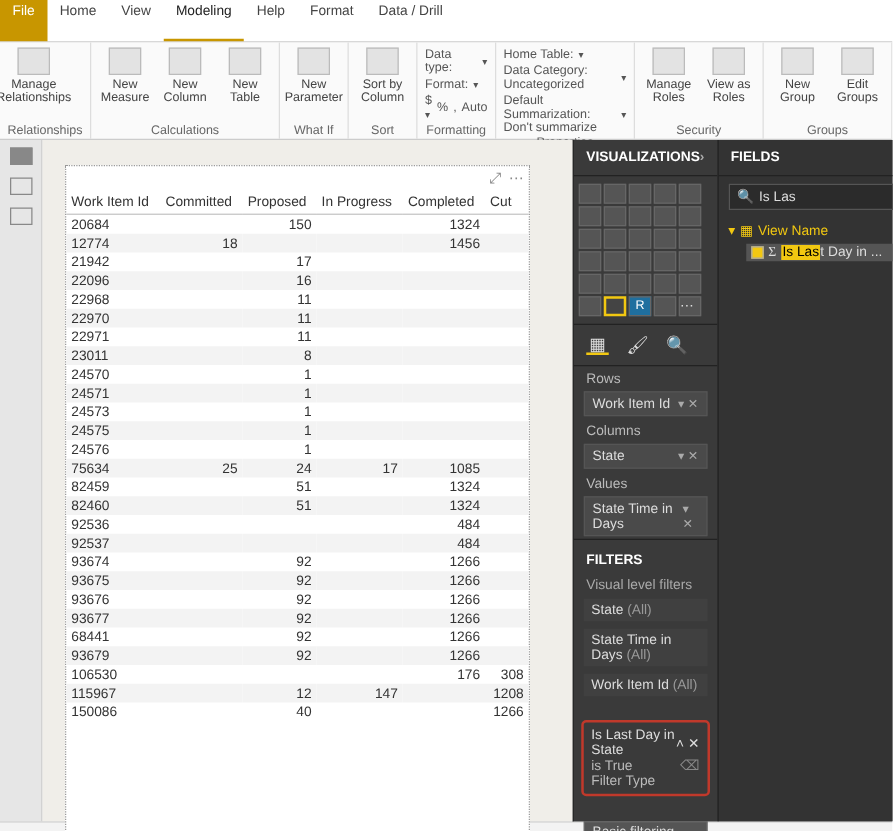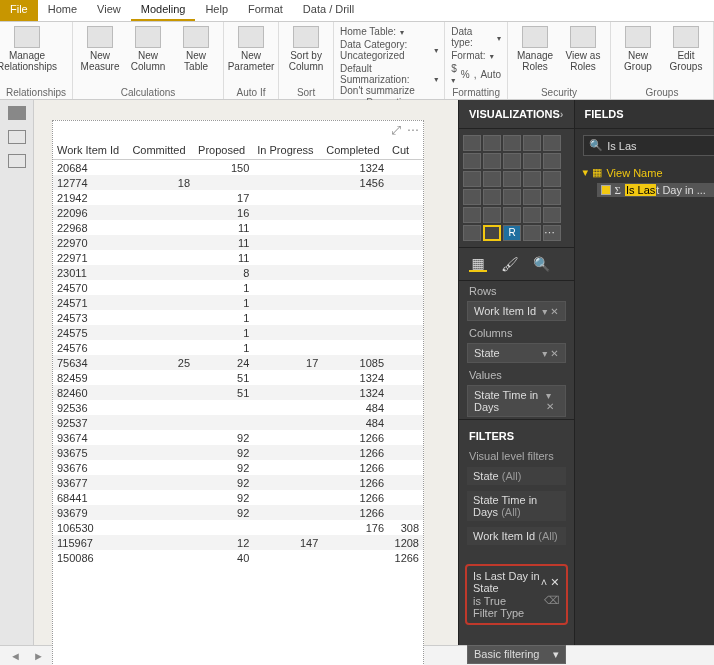--- a/index.html
+++ b/index.html
@@ -1,19 +1,19 @@
 <!DOCTYPE html>
 <html><head>
 <meta charset="utf-8">
 <style>
   * { box-sizing: border-box; margin: 0; padding: 0; font-family: "Segoe UI", Arial, sans-serif; }
   body { width: 714px; height: 665px; overflow: hidden; background: #fff; font-size: 11px; color: #333; }
 
   
-  .menu-tabs { display: flex; height: 22px; border-bottom: 1px solid #ccc; background: #fff; }
+  .menu-tabs { display: flex; height: 34px; border-bottom: 1px solid #ccc; background: #fff; }
   .menu-tab { padding: 3px 10px; cursor: pointer; color: #444; }
   .menu-tab.file { background: #c89600; color: #fff; font-weight: 500; }
   .menu-tab.active { border-bottom: 2px solid #c89600; color: #222; }
 
   
   .ribbon { display: flex; height: 78px; border-bottom: 1px solid #ccc; background: #fafafa; }
   .rgroup { display: flex; flex-direction: column; border-right: 1px solid #ddd; padding: 4px 6px 0; }
   .rgroup-body { display: flex; flex: 1; align-items: flex-start; gap: 6px; }
   .rgroup-label { text-align: center; font-size: 10px; color: #666; padding: 1px 0; }
   .rbtn { display: flex; flex-direction: column; align-items: center; width: 42px; cursor: pointer; color: #444; }
@@ -118,43 +118,30 @@
     </div>
     <div class="rgroup-label">Calculations</div>
   </div>
   <div class="rgroup">
     <div class="rgroup-body">
       <div class="rbtn">
           <div class="ic"></div>
           <span>New<br>Parameter</span>
         </div>
     </div>
-    <div class="rgroup-label">Auto If</div>
+    <div class="rgroup-label">What If</div>
   </div>
   <div class="rgroup">
     <div class="rgroup-body">
       <div class="rbtn">
           <div class="ic"></div>
           <span>Sort by<br>Column</span>
         </div>
     </div>
     <div class="rgroup-label">Sort</div>
-  </div>
-  <div class="rgroup">
-    <div class="rgroup-body">
-      <div class="rcol">
-        <div class="line">
-            <span>Home Table:</span>
-            <span class="dd"></span>
-          </div>
-        <div class="line dd">Data Category: Uncategorized</div>
-        <div class="line dd">Default Summarization: Don't summarize</div>
-      </div>
-    </div>
-    <div class="rgroup-label">Properties</div>
   </div>
   <div class="rgroup">
     <div class="rgroup-body">
       <div class="rcol">
         <div class="line">
             <span>Data type:</span>
             <span class="dd"></span>
           </div>
         <div class="line">
             <span>Format:</span>
@@ -162,20 +149,33 @@
           </div>
         <div class="line">
           <span class="dd">$</span>
           <span>%</span>
           <span>,</span>
           <span>Auto</span>
         </div>
       </div>
     </div>
     <div class="rgroup-label">Formatting</div>
+  </div>
+  <div class="rgroup">
+    <div class="rgroup-body">
+      <div class="rcol">
+        <div class="line">
+            <span>Home Table:</span>
+            <span class="dd"></span>
+          </div>
+        <div class="line dd">Data Category: Uncategorized</div>
+        <div class="line dd">Default Summarization: Don't summarize</div>
+      </div>
+    </div>
+    <div class="rgroup-label">Properties</div>
   </div>
   <div class="rgroup">
     <div class="rgroup-body">
       <div class="rbtn">
           <div class="ic"></div>
           <span>Manage<br>Roles</span>
         </div>
       <div class="rbtn">
           <div class="ic"></div>
           <span>View as<br>Roles</span>

